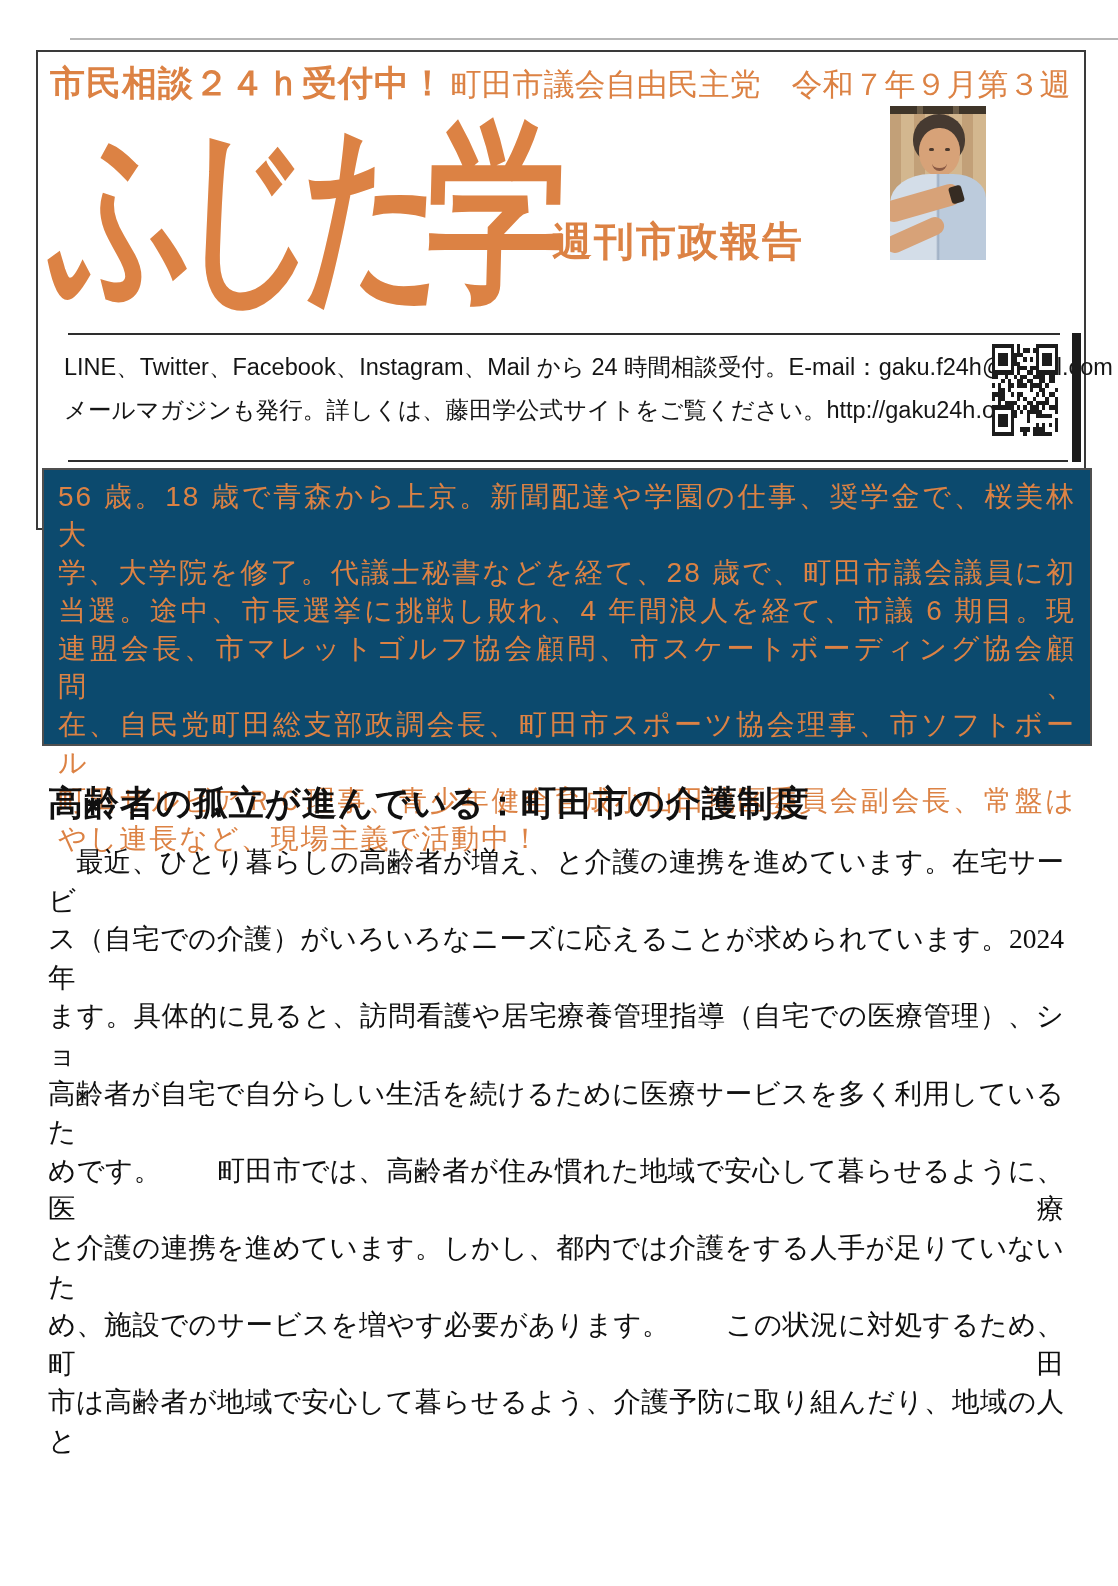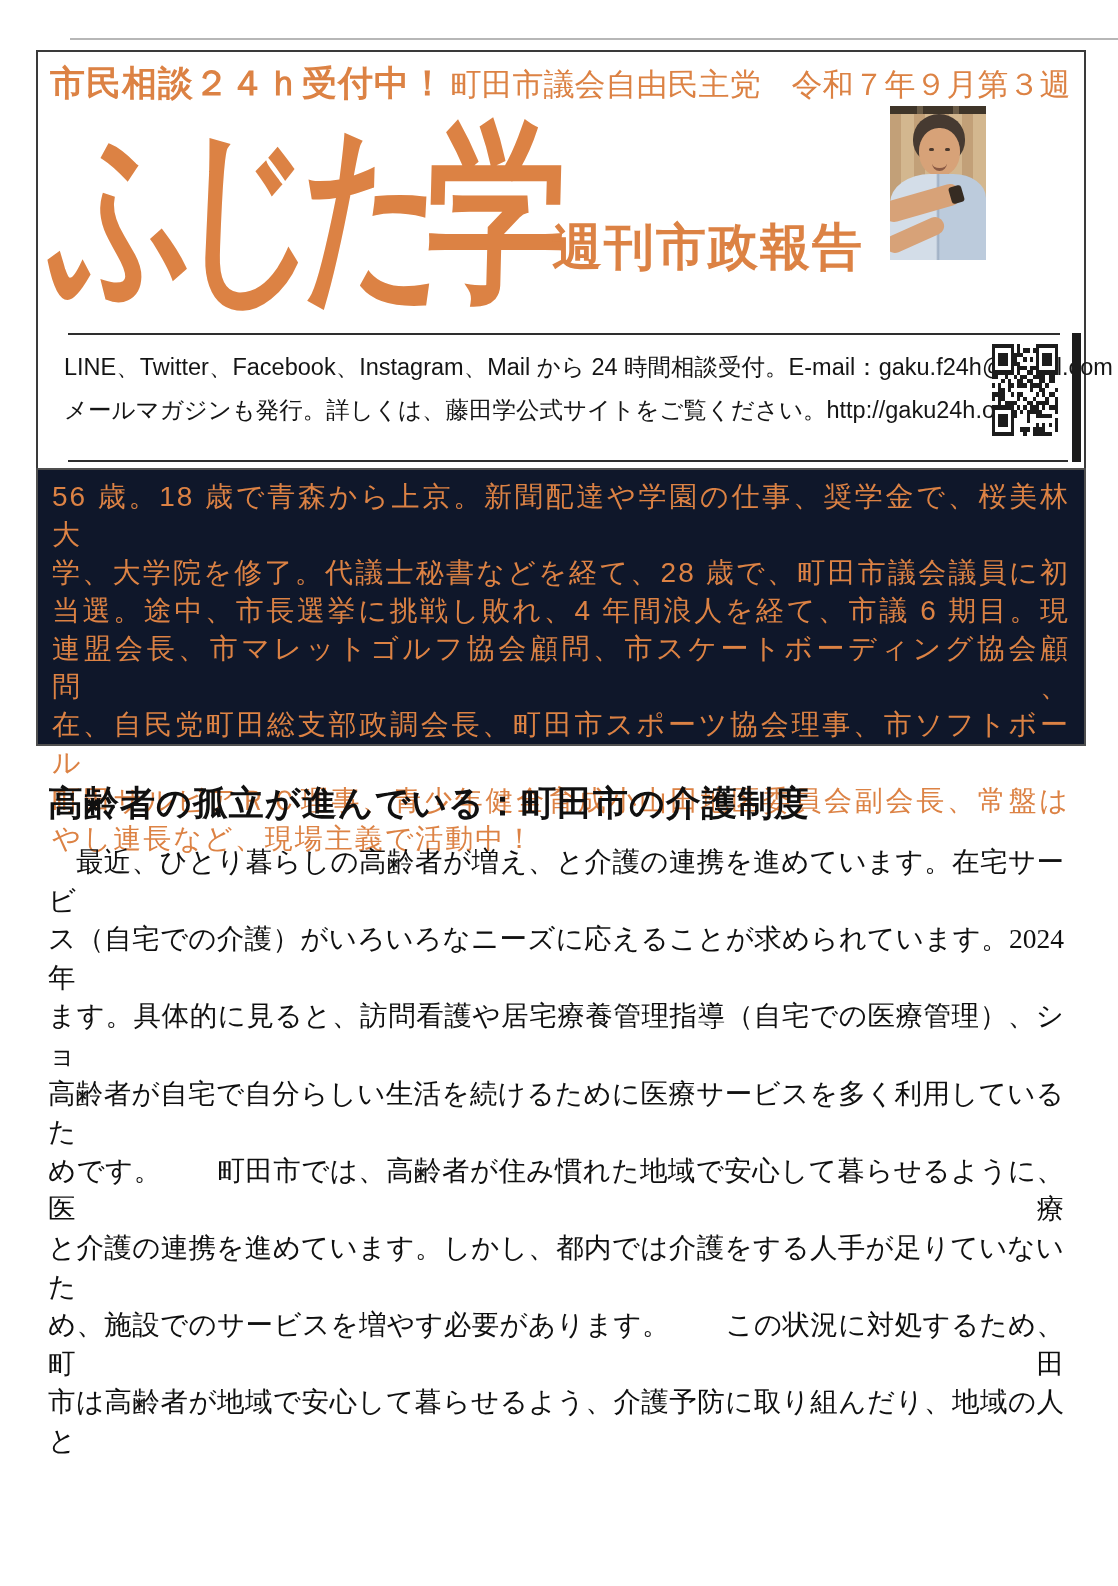--- a/index.html
+++ b/index.html
@@ -20,21 +20,21 @@
   .kicker .p1{font-size:35px;font-weight:600;letter-spacing:1px;}
   .kicker .p2{font-size:31px;font-weight:500;}
 
   .title{
     position:absolute;left:16px;top:64px;color:var(--accent);
     font-size:140px;font-weight:900;letter-spacing:-18px;line-height:1;
     transform:scaleY(1.38) skewX(-2deg);transform-origin:top left;white-space:nowrap;
   }
   .subtitle{
     position:absolute;left:514px;top:162px;color:var(--accent);
-    font-size:50px;font-weight:900;letter-spacing:2px;white-space:nowrap;
+    font-size:40px;font-weight:900;letter-spacing:2px;white-space:nowrap;
   }
 
   
   .photo{
     position:absolute;left:852px;top:54px;width:96px;height:154px;overflow:hidden;
     background:repeating-linear-gradient(90deg,#c2a078 0 11px,#d3b78f 11px 24px);
   }
   .photo .rod{position:absolute;left:0;top:0;right:0;height:8px;
     background:linear-gradient(90deg,#3f3529 0 28%,#6b5c47 28% 34%,#3f3529 34% 66%,#6b5c47 66% 72%,#3f3529 72% 100%);}
   .photo .hair{position:absolute;left:23px;top:8px;width:52px;height:50px;background:#463a31;border-radius:50% 50% 46% 46%;}
@@ -56,22 +56,22 @@
   .contact-text{position:absolute;left:26px;top:294px;width:892px;color:#151515;}
   .contact-row{display:flex;justify-content:space-between;align-items:baseline;
     font-size:23.5px;line-height:43px;white-space:nowrap;font-weight:500;}
   .qr{position:absolute;left:954px;top:292px;width:66px;height:92px;background:#fff;
     display:grid;grid-template-columns:repeat(21,1fr);grid-template-rows:repeat(21,1fr);}
   .qr .on{background:#1c1c1c;}
   .vbar{position:absolute;left:1034px;top:281px;width:9px;height:129px;background:#1b1b1b;}
 
   
   .bio-box{
-    position:absolute;left:36px;top:468px;width:1050px;height:278px;
-    border:2px solid #4f4f4f;box-sizing:border-box;background:#0f172a;
+    position:absolute;left:42px;top:468px;width:1050px;height:278px;
+    border:2px solid #4f4f4f;box-sizing:border-box;background:#0c4a6e;
     padding:8px 14px 16px 14px;color:var(--accent);
   }
   .bio-line{font-size:28px;line-height:38px;letter-spacing:2px;font-weight:500;white-space:normal;}
   .j{text-align:justify;text-align-last:justify;}
 
   
   .article{position:absolute;left:48px;top:780px;width:1016px;color:#101010;
     font-family:"Liberation Serif","DejaVu Serif",serif;}
   .headline{font-size:35px;font-weight:bold;letter-spacing:1px;margin:0 0 16px 0;
     font-family:Liberation Serif, serif;}

